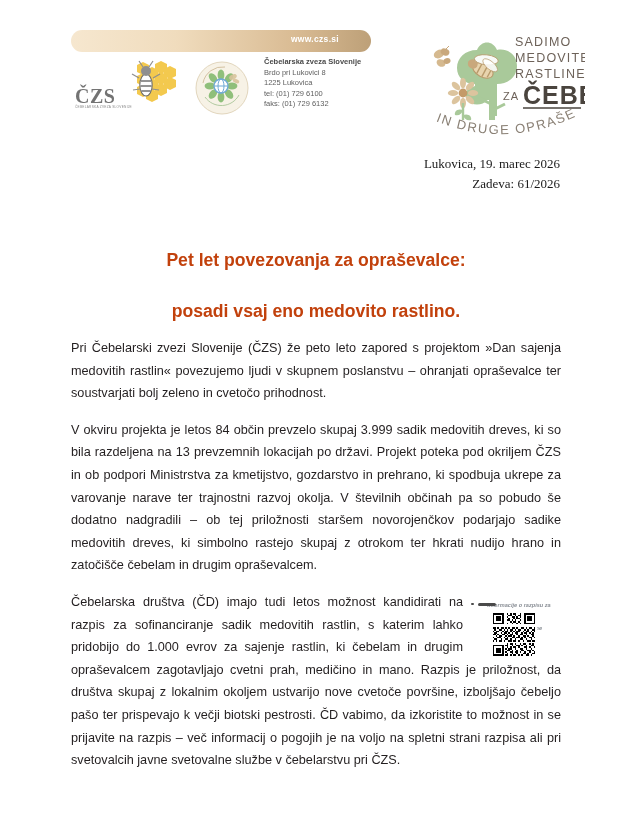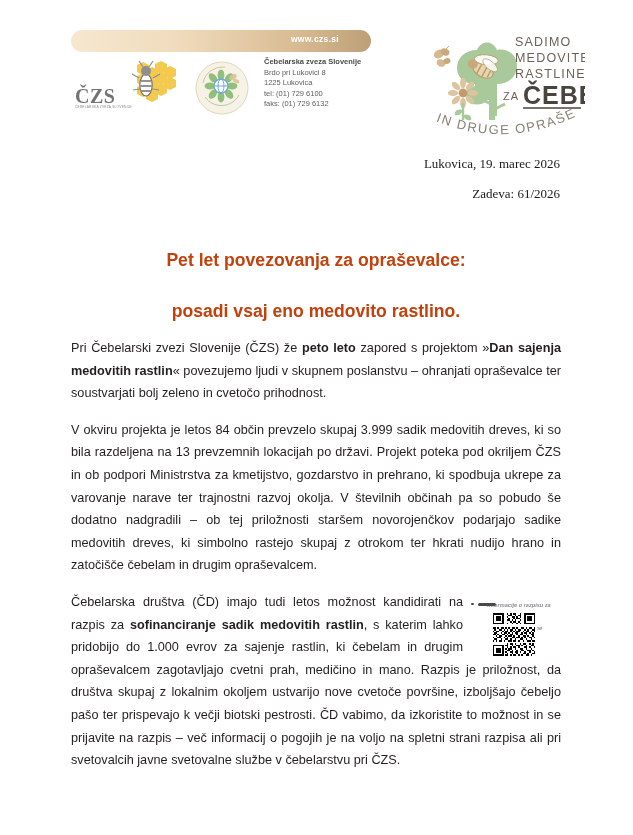--- a/index.html
+++ b/index.html
@@ -114,21 +114,21 @@
   .meta {
     position: absolute;
     right: 73px;
     top: 158px;
     text-align: right;
     font-family: "Liberation Serif", serif;
     font-size: 13px;
     color: #1a1a1a;
   }
   .meta .meta-line { line-height: 12px; }
-  .meta .meta-line + .meta-line { margin-top: 18px; }
+  .meta .meta-line + .meta-line { margin-top: 8px; }
 
   
   .doc-title {
     position: absolute;
     left: 71px;
     top: 236px;
     width: 490px;
     text-align: center;
     font-size: 17.6px;
     font-weight: bold;
@@ -143,21 +143,21 @@
     top: 337px;
     width: 490px;
   }
   .para {
     font-size: 12.7px;
     line-height: 22.6px;
     text-align: justify;
     color: #231f20;
     margin: 0 0 14px 0;
   }
-  .para b { font-weight: bold; }
+  .para b { font-weight: normal; }
 
   
   .qr-figure {
     float: right;
     width: 84px;
     margin: 1px 0 2px 14px;
     text-align: center;
   }
   .phone {
     width: 54px;

